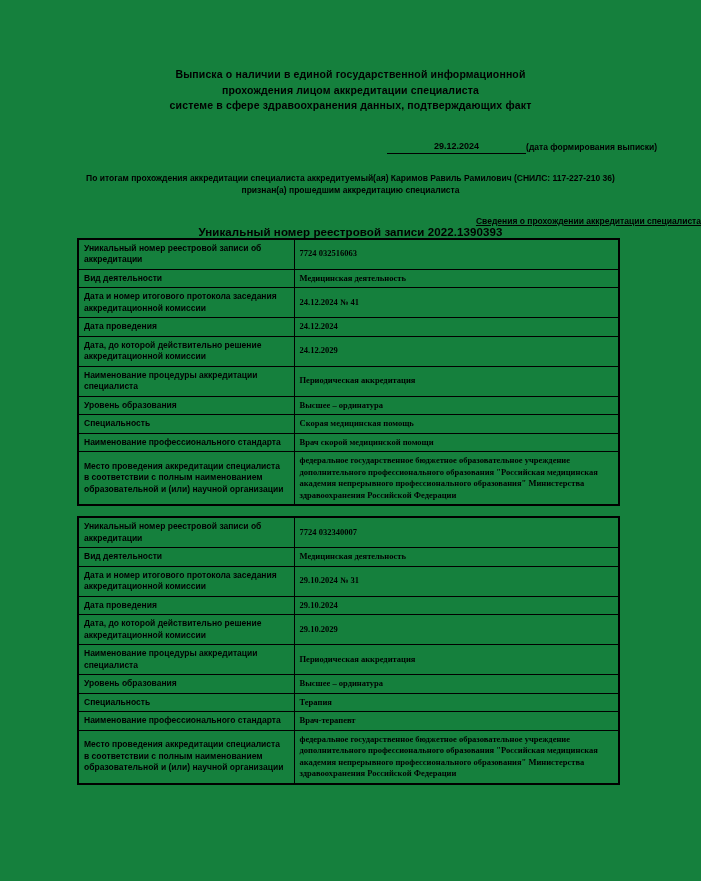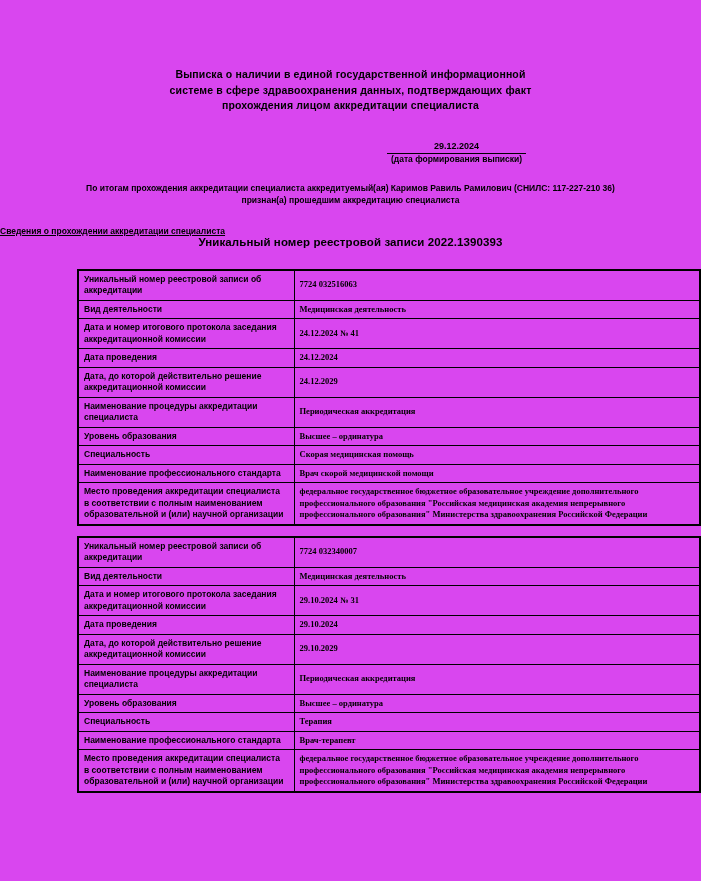--- a/index.html
+++ b/index.html
@@ -10,34 +10,34 @@
     overflow: hidden;
     font-family: "Liberation Sans", "DejaVu Sans", sans-serif;
     font-weight: bold;
     color: #000000;
     -webkit-font-smoothing: antialiased;
   }
   .page {
     position: relative;
     width: 701px;
     height: 881px;
-    background: #d946ef;
+    background: #15803d;
   }
   .doc-title {
     padding-top: 67px;
     text-align: center;
     font-size: 10.5px;
     line-height: 15.5px;
     letter-spacing: 0.15px;
   }
   .date-block {
     margin-top: 27px;
     margin-left: 387px;
     display: inline-flex;
-    flex-direction: column;
+    flex-direction: row;
     align-items: center;
   }
   .date-value {
     font-size: 9px;
     padding: 0 47px 2px 47px;
     border-bottom: 1.5px solid #000000;
     white-space: nowrap;
   }
   .date-caption {
     margin-top: 0;
@@ -46,32 +46,32 @@
   }
   .intro {
     margin: 18px auto 0 auto;
     max-width: 565px;
     text-align: center;
     font-size: 8.5px;
     line-height: 12px;
   }
   .section-title {
     margin-top: 20px;
-    text-align: left;
+    text-align: right;
     font-size: 8.5px;
     text-decoration: underline;
   }
   .registry-header {
     text-align: center;
     font-size: 11.5px;
     letter-spacing: 0.1px;
   }
   table.acc-table {
-    width: 624px;
-    margin: 21px 81px 0 77px;
+    width: 543px;
+    margin: 0 81px 0 77px;
     border-collapse: collapse;
     border: 2px solid #000000;
     table-layout: fixed;
   }
   table.acc-table + table.acc-table { margin-top: 10px; }
   table.acc-table td {
     border: 1px solid #000000;
     font-size: 8.5px;
     line-height: 11.5px;
     vertical-align: middle;
@@ -80,22 +80,22 @@
   td.cell-label { width: 216px; }
   td.cell-value { padding-left: 9px; font-family: Liberation Serif, serif; }
 </style>
 </head>
 <body>
 
 <div class="page">
 
   <div class="doc-title">
     <div>Выписка о наличии в единой государственной информационной</div>
+    <div>прохождения лицом аккредитации специалиста</div>
     <div>системе в сфере здравоохранения данных, подтверждающих факт</div>
-    <div>прохождения лицом аккредитации специалиста</div>
   </div>
 
   <div class="date-block">
     <span class="date-value">29.12.2024</span>
     <span class="date-caption">(дата формирования выписки)</span>
   </div>
 
   <div class="intro">По итогам прохождения аккредитации специалиста аккредитуемый(ая) Каримов Равиль Рамилович (СНИЛС: 117-227-210 36) признан(а) прошедшим аккредитацию специалиста</div>
 
   <div class="section-title">Сведения о прохождении аккредитации специалиста</div>

